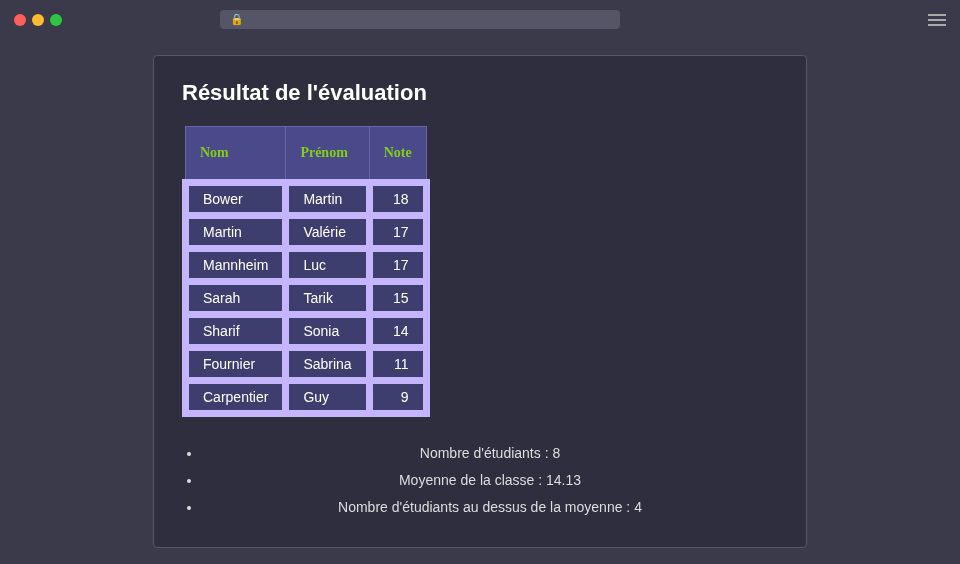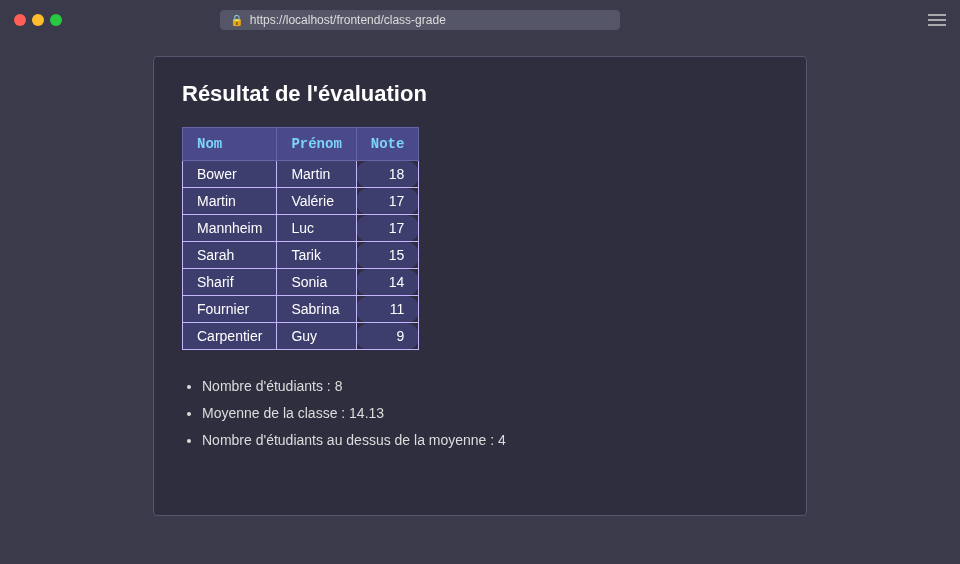--- a/index.html
+++ b/index.html
@@ -114,37 +114,37 @@
     }
 
     
     .grade-table {
       border-collapse: collapse;
       margin-bottom: 24px;
     }
 
     .grade-table th {
       background: #4a4a8a;
-      color: #7dd3fc;
-      padding: 8px 14px;
+      color: #84cc16;
+      padding: 18px 14px;
       text-align: left;
       border: 1px solid #6666aa;
-      font-family: Liberation Mono, monospace;
+      font-family: Liberation Serif, serif;
       font-size: 14px;
     }
 
     .grade-table th.note-col {
       text-align: right;
     }
 
     .grade-table td {
       background: #3e3e6e;
       color: #ffffff;
       padding: 5px 14px;
-      border: 1px solid #c4b5fd;
+      border: 7px solid #c4b5fd;
       font-family: Arial, sans-serif;
       font-size: 14px;
     }
 
     .grade-table td.note-cell {
       text-align: right;
       border-radius: 13px;
     }
 
     
@@ -152,35 +152,35 @@
       list-style: disc;
       padding-left: 20px;
       color: #dddddd;
       font-family: Arial, sans-serif;
       font-size: 14px;
       line-height: 1.8;
     }
 
     .stats-list li {
       margin-bottom: 2px;
+      text-align: center;
     }
   </style>
 </head>
 <body>
 
 <div class="browser-chrome">
   <div class="title-bar">
     <div class="traffic-lights">
       <div class="traffic-light tl-red"></div>
       <div class="traffic-light tl-yellow"></div>
       <div class="traffic-light tl-green"></div>
     </div>
     <div class="address-bar">
       <span class="lock-icon">🔒</span>
-      <span class="address-text">https://localhost/frontend/class-grade</span>
     </div>
     <div class="menu-icon">
       <span></span>
       <span></span>
       <span></span>
     </div>
   </div>
 </div>
 
 <div class="page-content">

